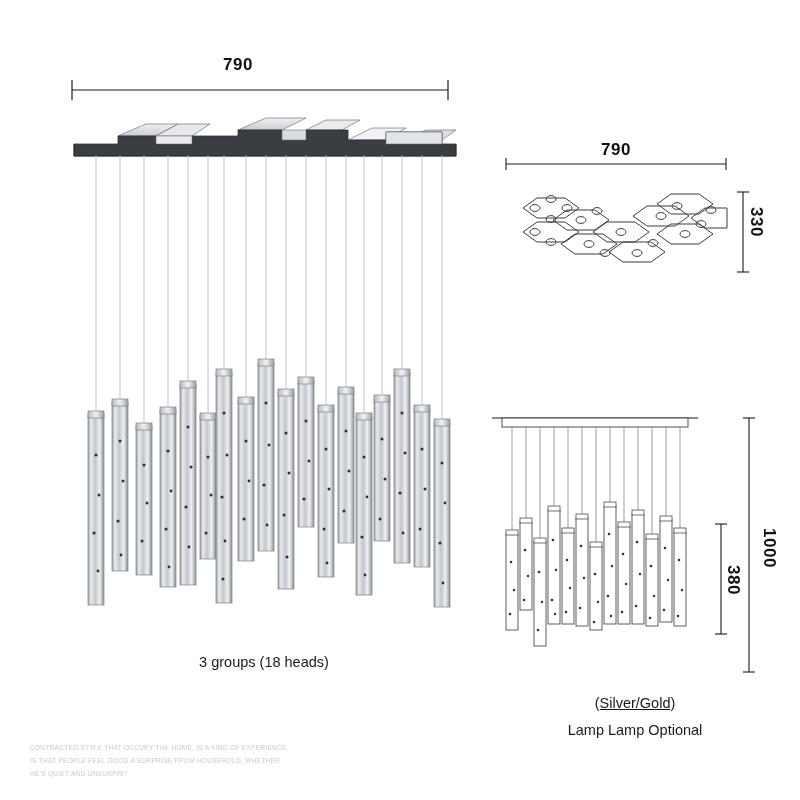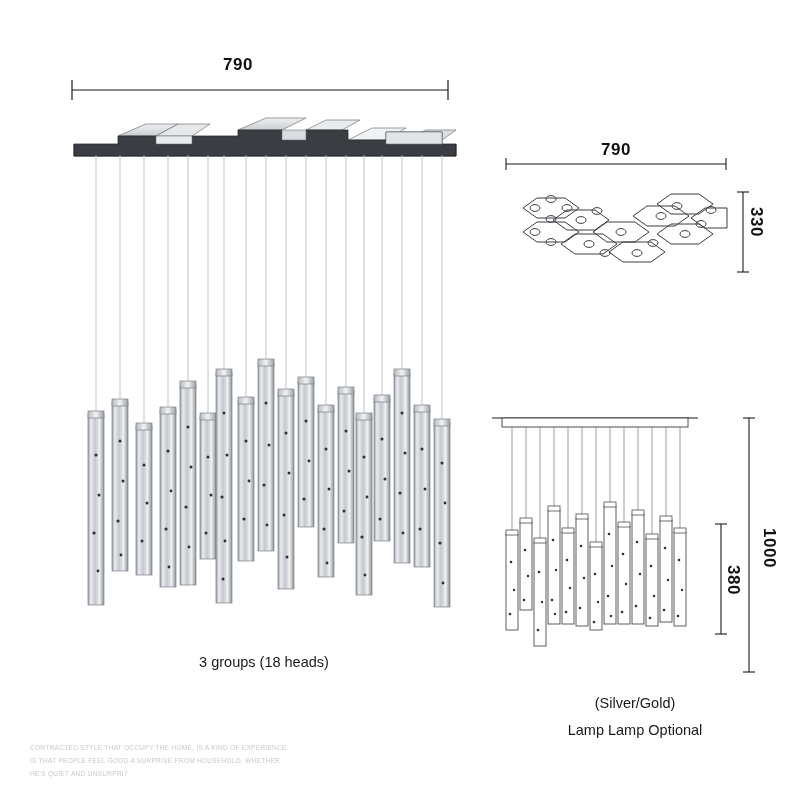--- a/index.html
+++ b/index.html
@@ -409,21 +409,21 @@
           <circle cx="162" cy="204" r="1.3"></circle>
         <circle cx="177" cy="134" r="1.3"></circle>
           <circle cx="180" cy="166" r="1.2"></circle>
           <circle cx="176" cy="196" r="1.3"></circle>
         <circle cx="191" cy="146" r="1.3"></circle>
           <circle cx="194" cy="176" r="1.2"></circle>
           <circle cx="190" cy="202" r="1.3"></circle>
       </g>
     </svg>
 
-    <div class="caption" style="left:545px;top:695px;width:180px;">(Silver/Gold)</div>
+    <div class="caption" style="left:545px;top:695px;width:180px;text-decoration:underline;">(Silver/Gold)</div>
     <div class="caption" style="left:545px;top:722px;width:180px;">Lamp Lamp Optional</div>
   </div>
 
   <div>
     <div class="fineprint" style="left:30px;top:742px;">CONTRACTED STYLE THAT OCCUPY THE HOME, IS A KIND OF EXPERIENCE.</div>
     <div class="fineprint" style="left:30px;top:755px;">IS THAT PEOPLE FEEL GOOD A SURPRISE FROM HOUSEHOLD, WHETHER</div>
     <div class="fineprint" style="left:30px;top:768px;">HE'S QUIET AND UNSURPRI?</div>
   </div>
 
 </div>

